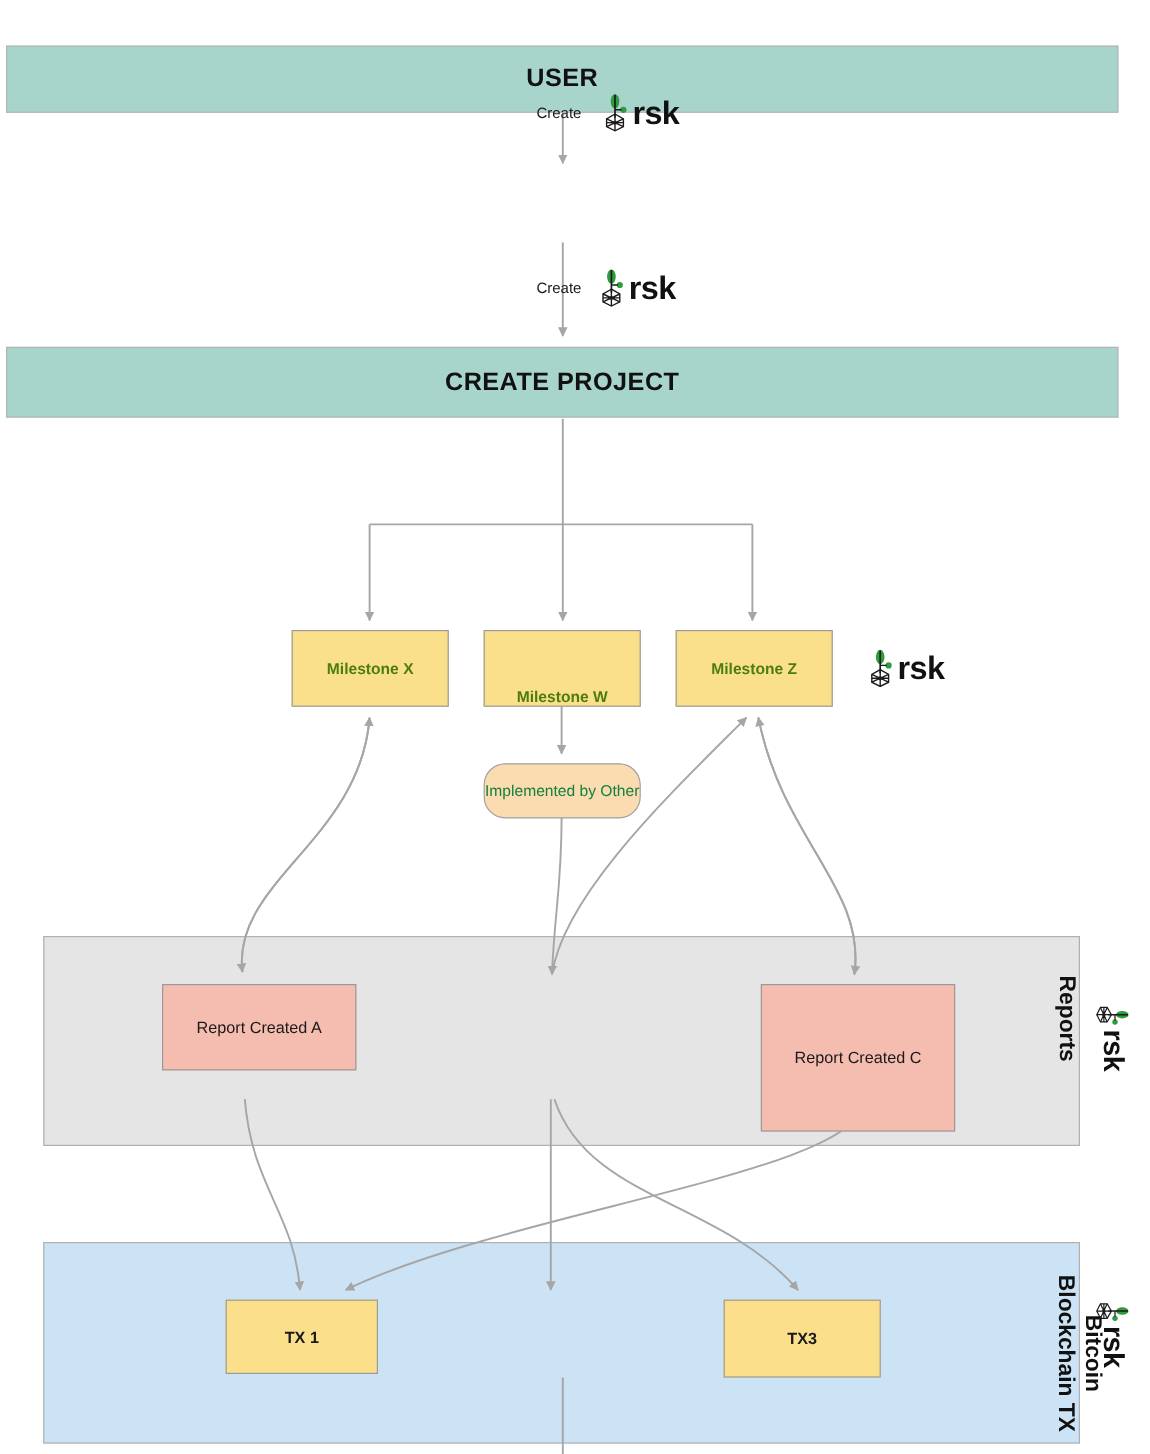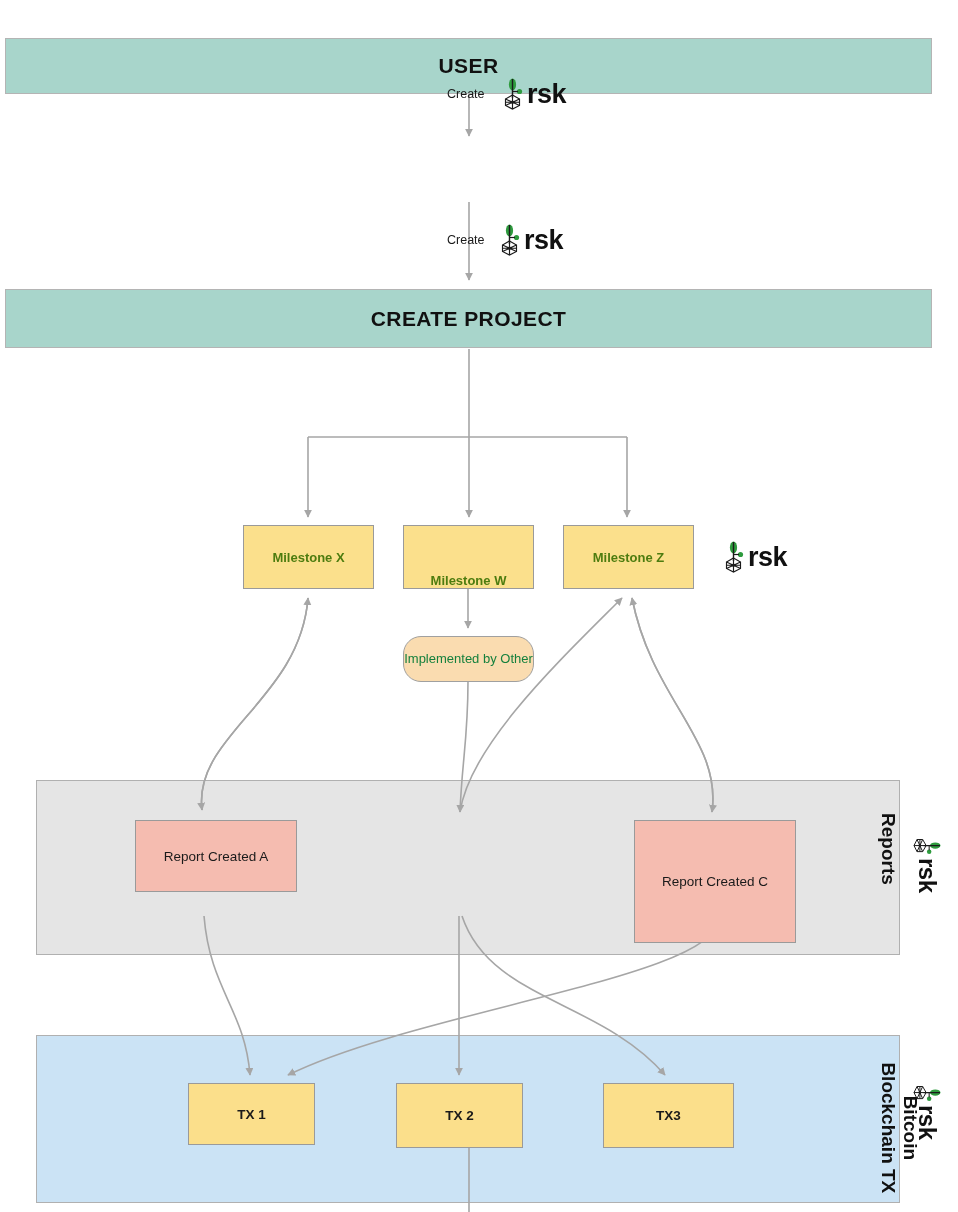--- a/index.html
+++ b/index.html
@@ -288,20 +288,17 @@
     <span>Report Created C</span>
   </div>
 
   <div class="panel panel-btc" style="left:36px; top:1035px; width:864px; height:168px;"></div>
   <div class="panel-label rot-cw" style="left:783px; top:1106px; width:232px; font-size:19px;">Bitcoin
 Blockchain TX</div>
 
   <div class="node txbox" style="left:188px; top:1083px; width:127px; height:62px;">
     <span>TX 1</span>
   </div>
-  <div class="node txbox" style="left:396px; top:1083px; width:127px; height:65px;">
-    <span>TX 2</span>
-  </div>
   <div class="node txbox" style="left:603px; top:1083px; width:131px; height:65px;">
     <span>TX3</span>
   </div>
 
 </div>
 
 </body></html>

